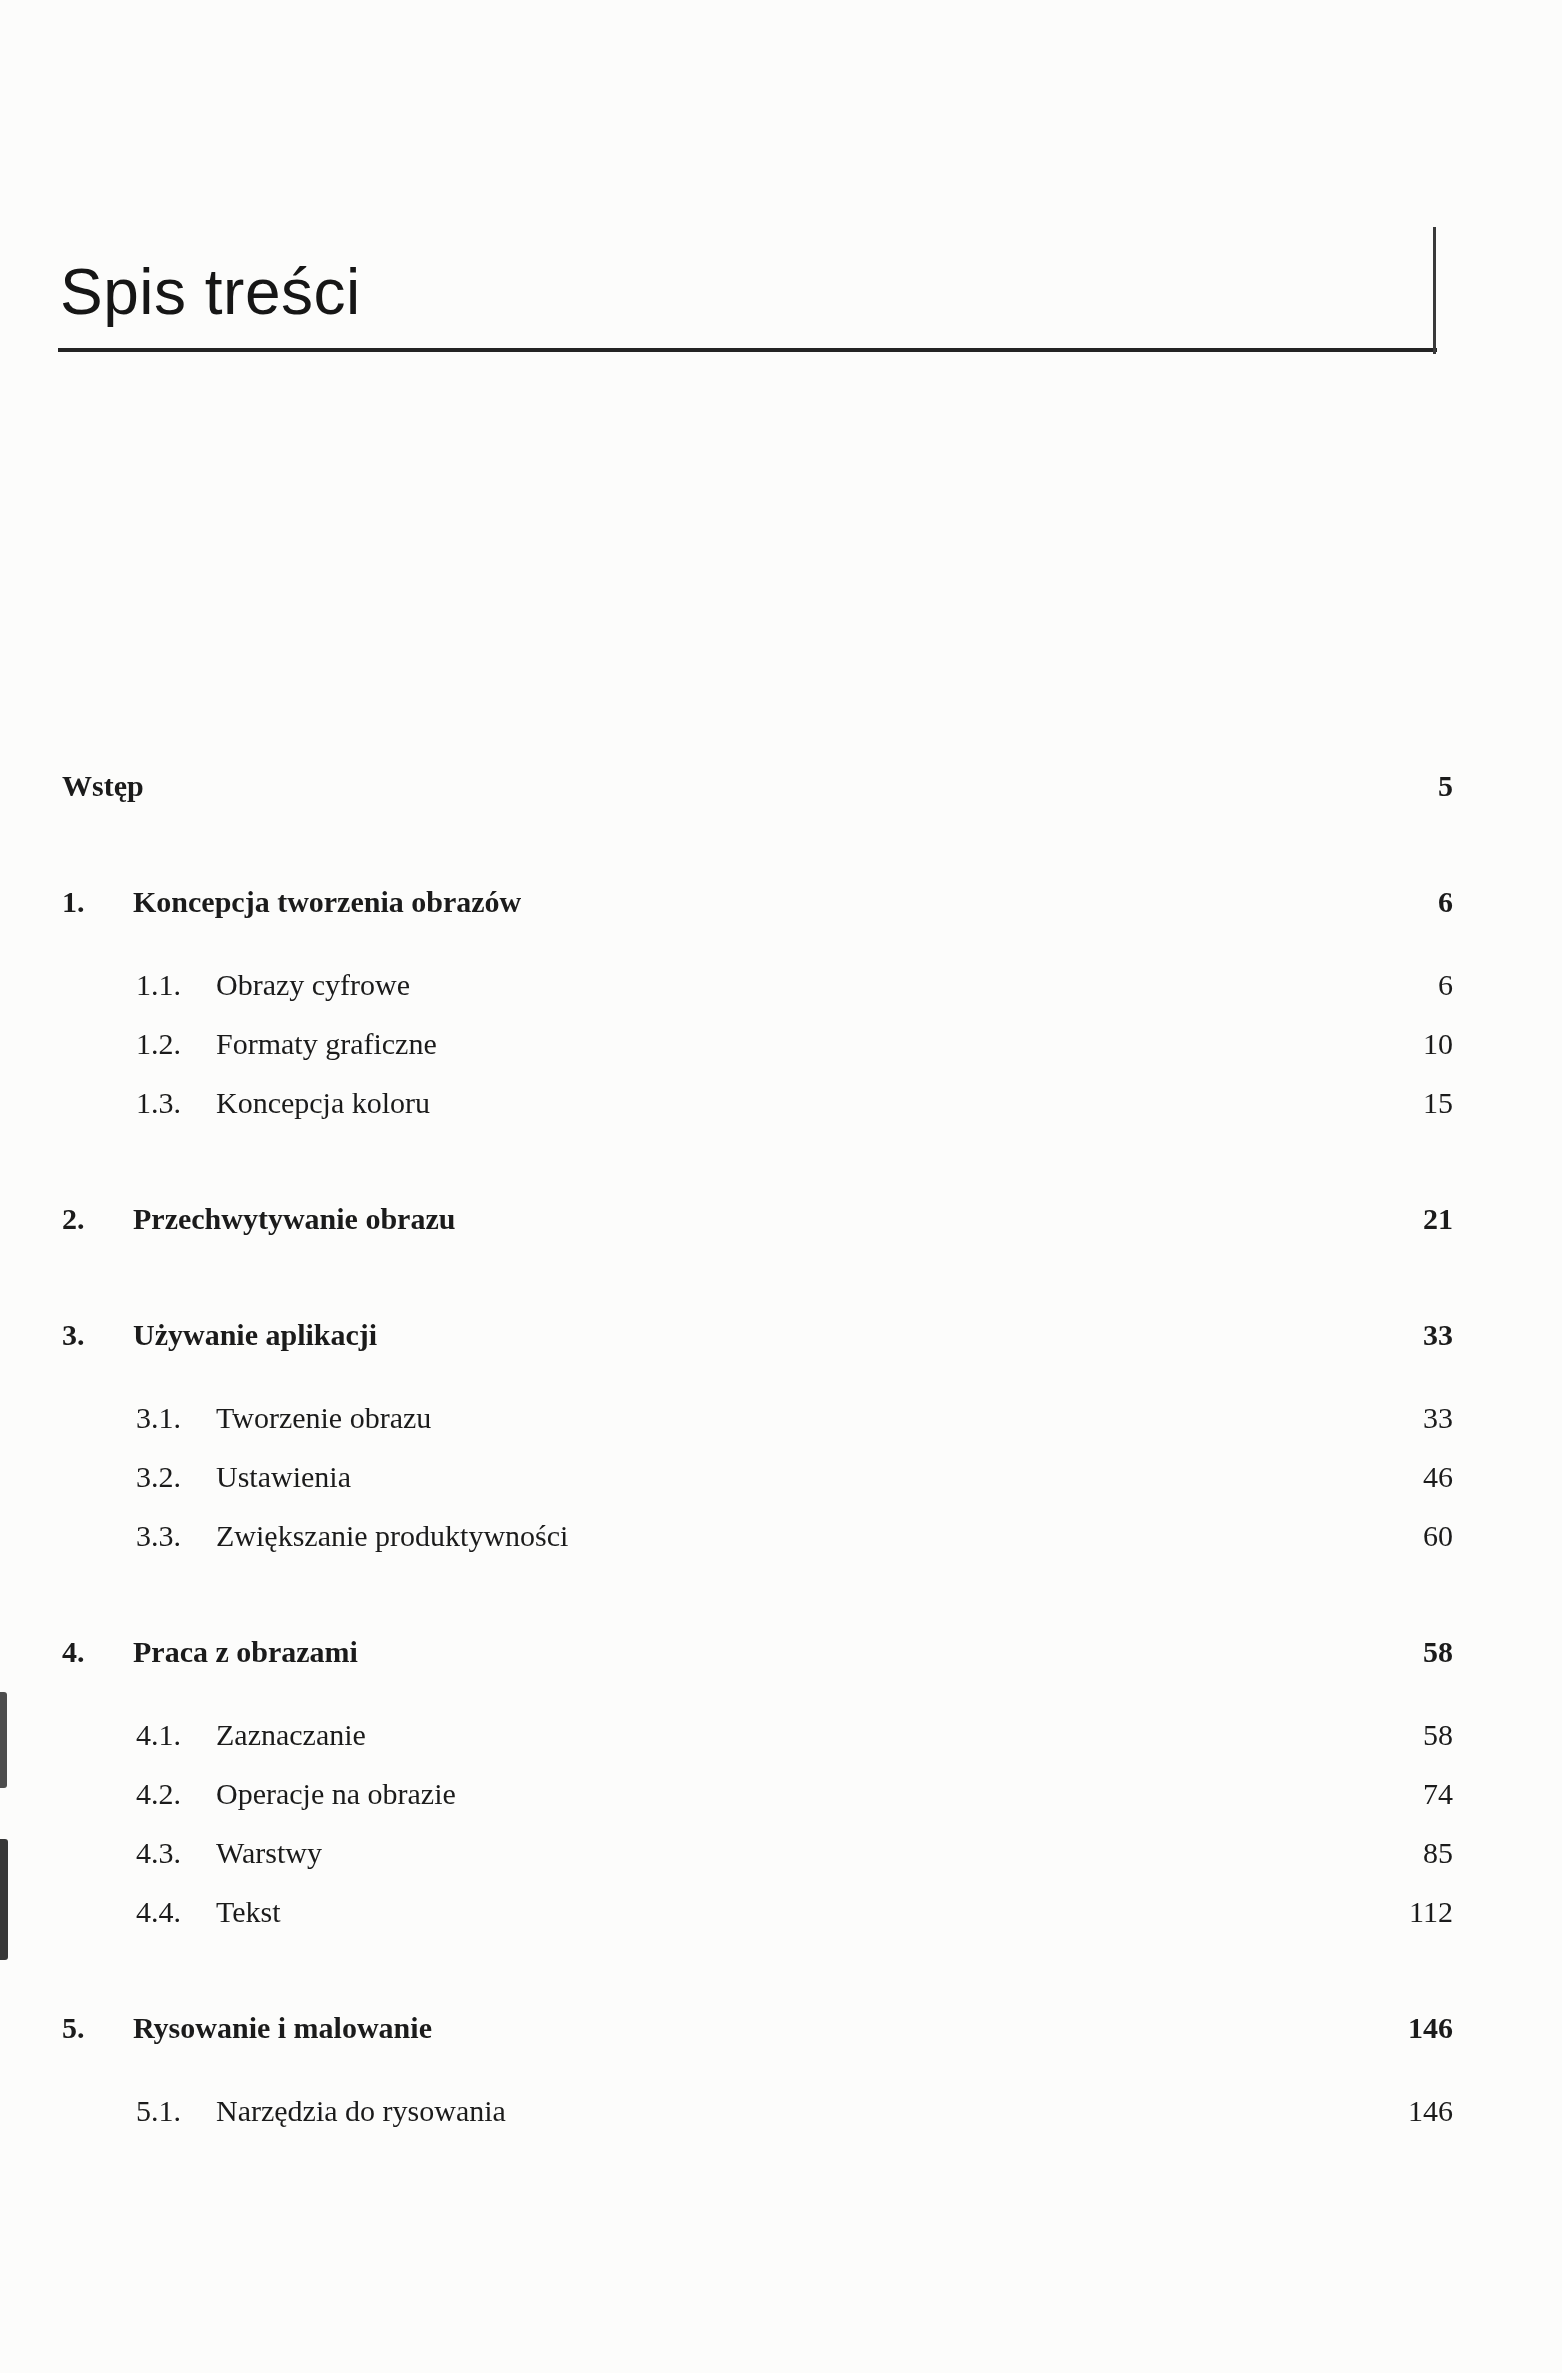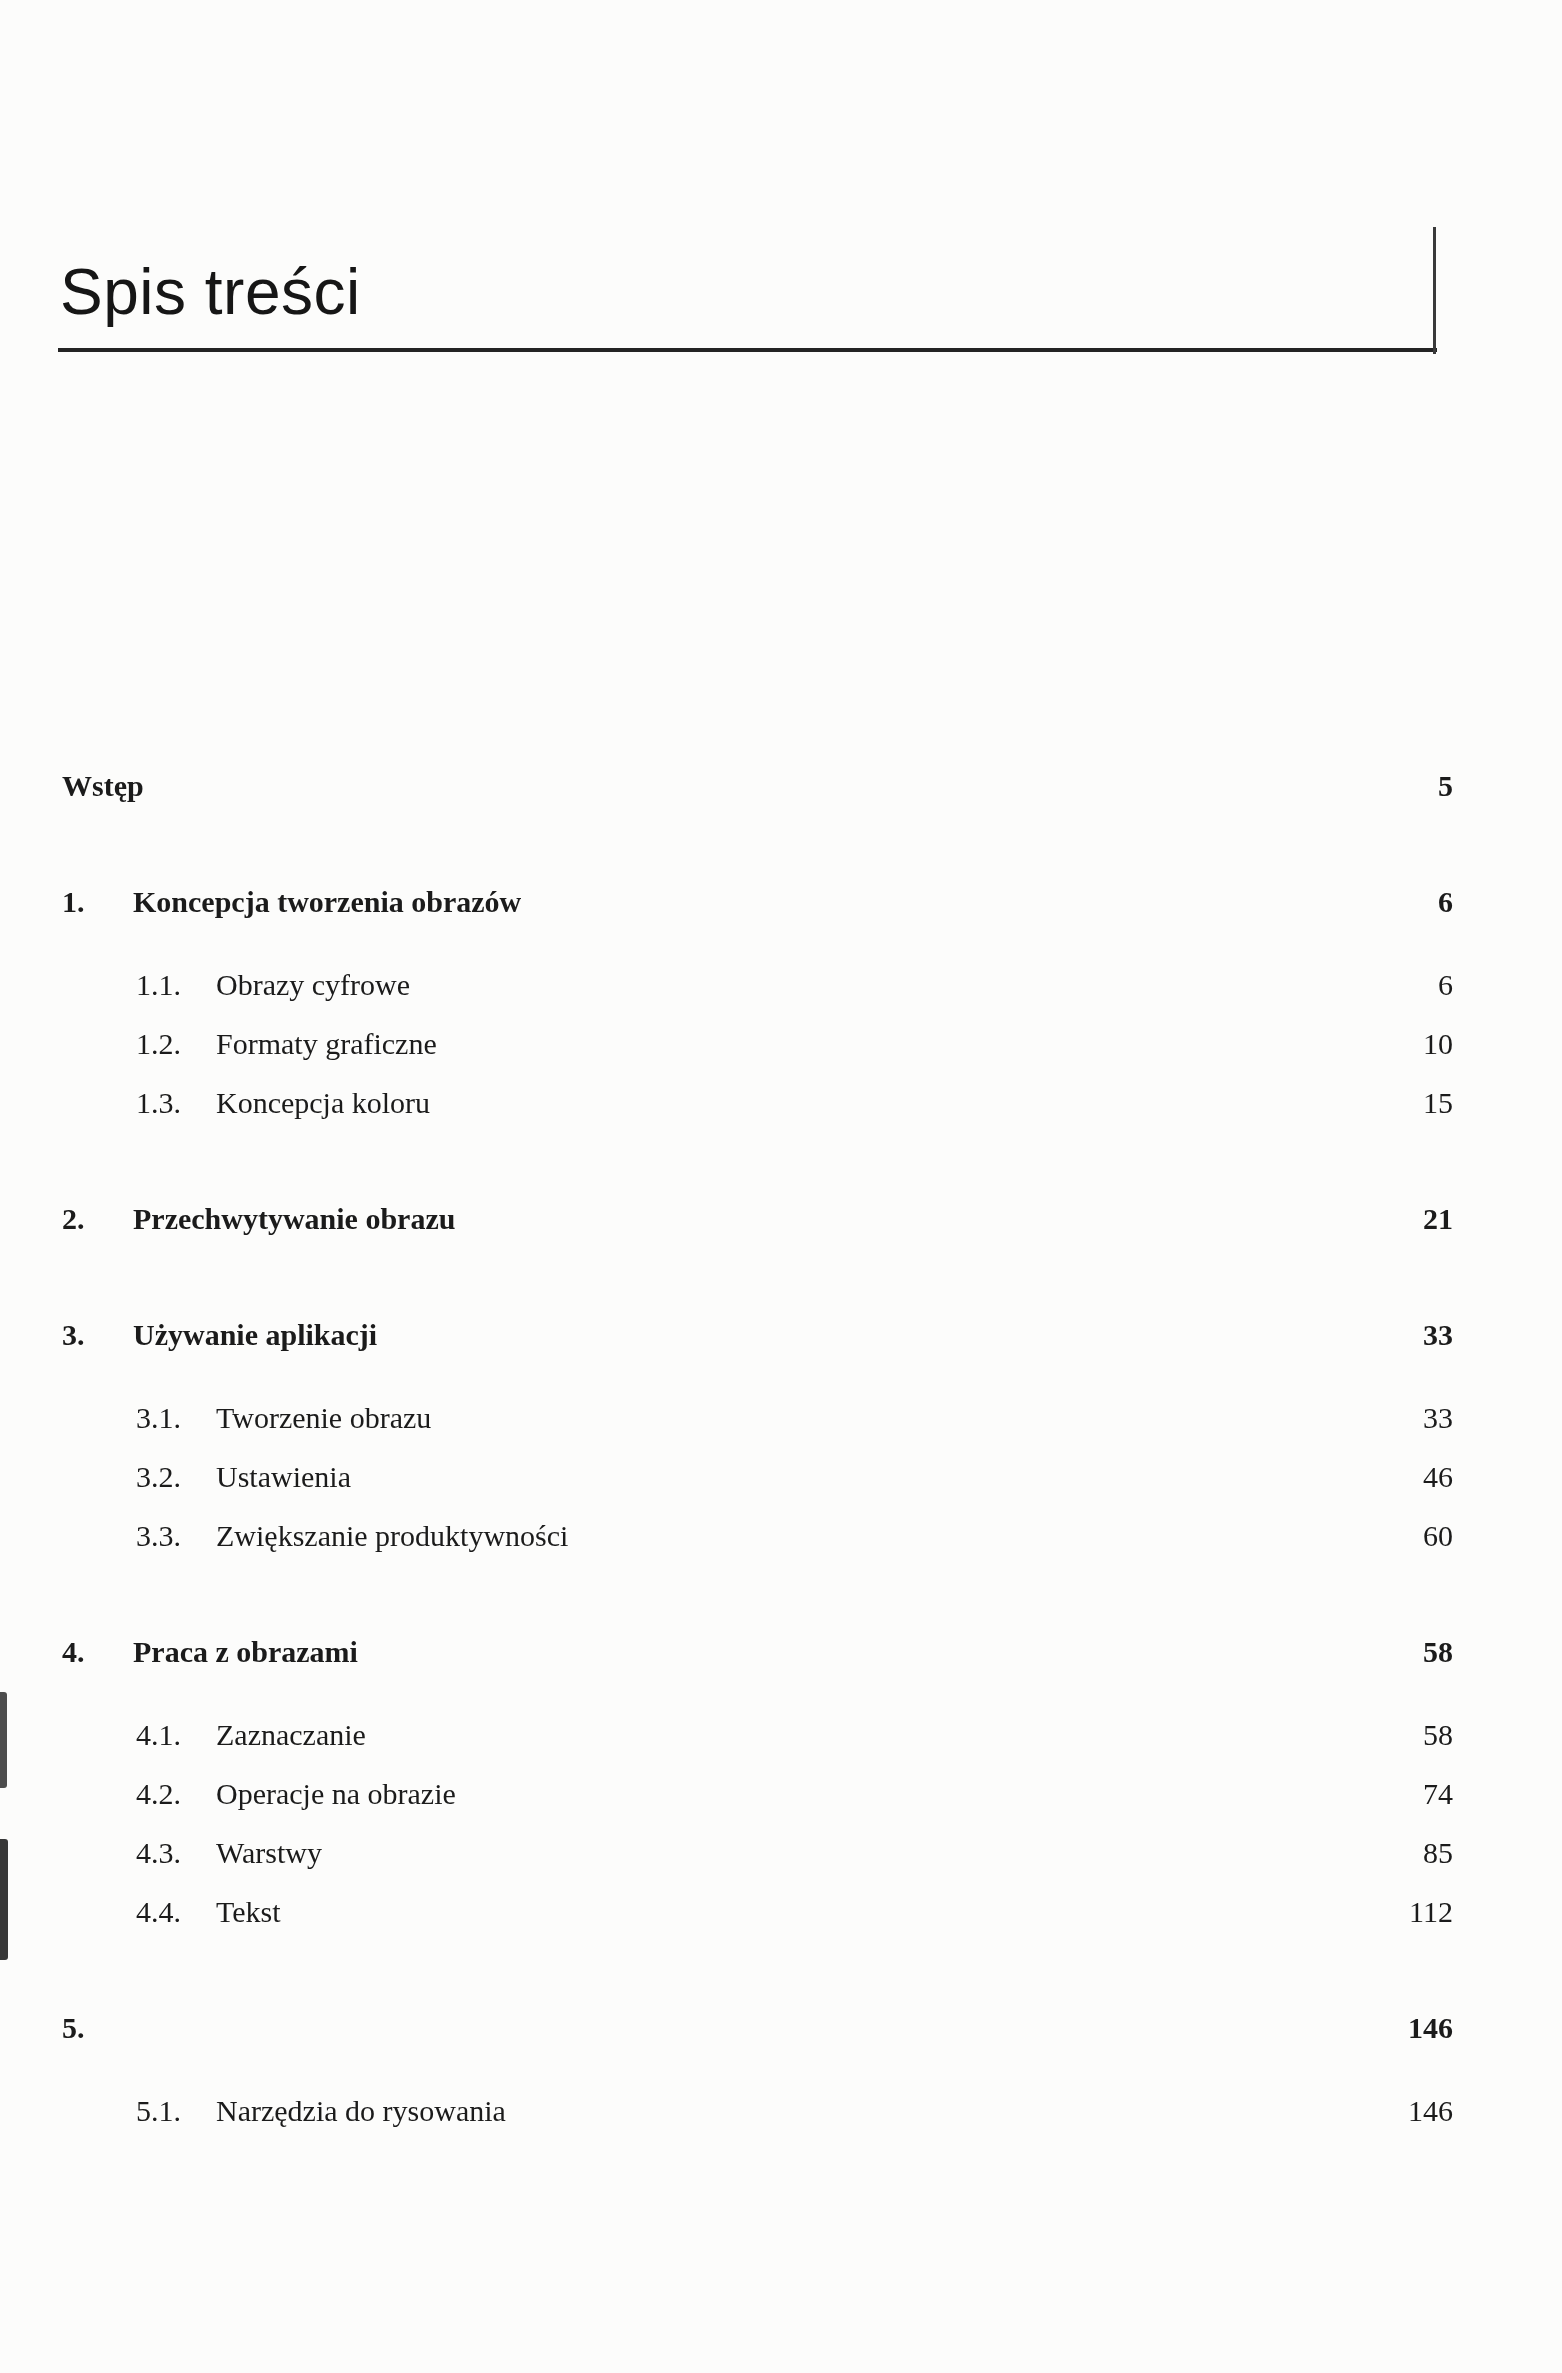--- a/index.html
+++ b/index.html
@@ -237,20 +237,21 @@
     <div class="toc-row sub">
       <span class="num">4.4.</span>
       <span class="label">Tekst</span>
       <span class="dots"></span>
       <span class="pagenum">112</span>
     </div>
 
 
     <div class="toc-row chapter">
       <span class="num">5.</span>
+      <span class="label">Rysowanie i malowanie</span>
       <span class="dots"></span>
       <span class="pagenum">146</span>
     </div>
 
     <div class="toc-row sub">
       <span class="num">5.1.</span>
       <span class="label">Narzędzia do rysowania</span>
       <span class="dots"></span>
       <span class="pagenum">146</span>
     </div>

